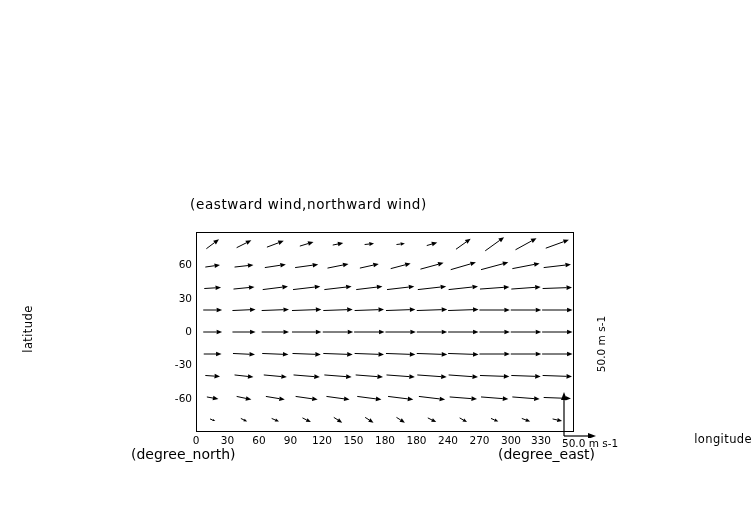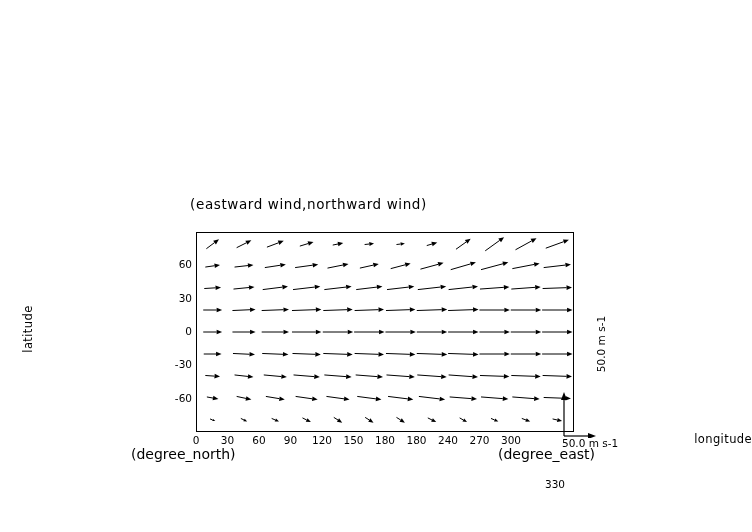--- a/index.html
+++ b/index.html
@@ -348,21 +348,21 @@
       <div class="tick-x" style="left: 207.5px;">30</div>
       <div class="tick-x" style="left: 239px;">60</div>
       <div class="tick-x" style="left: 270.5px;">90</div>
       <div class="tick-x" style="left: 302px;">120</div>
       <div class="tick-x" style="left: 333.5px;">150</div>
       <div class="tick-x" style="left: 365px;">180</div>
       <div class="tick-x" style="left: 396.5px;">180</div>
       <div class="tick-x" style="left: 428px;">240</div>
       <div class="tick-x" style="left: 459.5px;">270</div>
       <div class="tick-x" style="left: 491px;">300</div>
-      <div class="tick-x" style="left: 535px; margin-top: 44px;">330</div>
+      <div class="tick-x" style="left: 521px;">330</div>
     </div>
   <div id="y-ticks">
       <div class="tick-y" style="top: 258.333px;">60</div>
       <div class="tick-y" style="top: 291.667px;">30</div>
       <div class="tick-y" style="top: 325px;">0</div>
       <div class="tick-y" style="top: 358.333px;">-30</div>
       <div class="tick-y" style="top: 391.667px;">-60</div>
     </div>
 
   <div class="units-x" id="units-left">(degree_north)</div>

